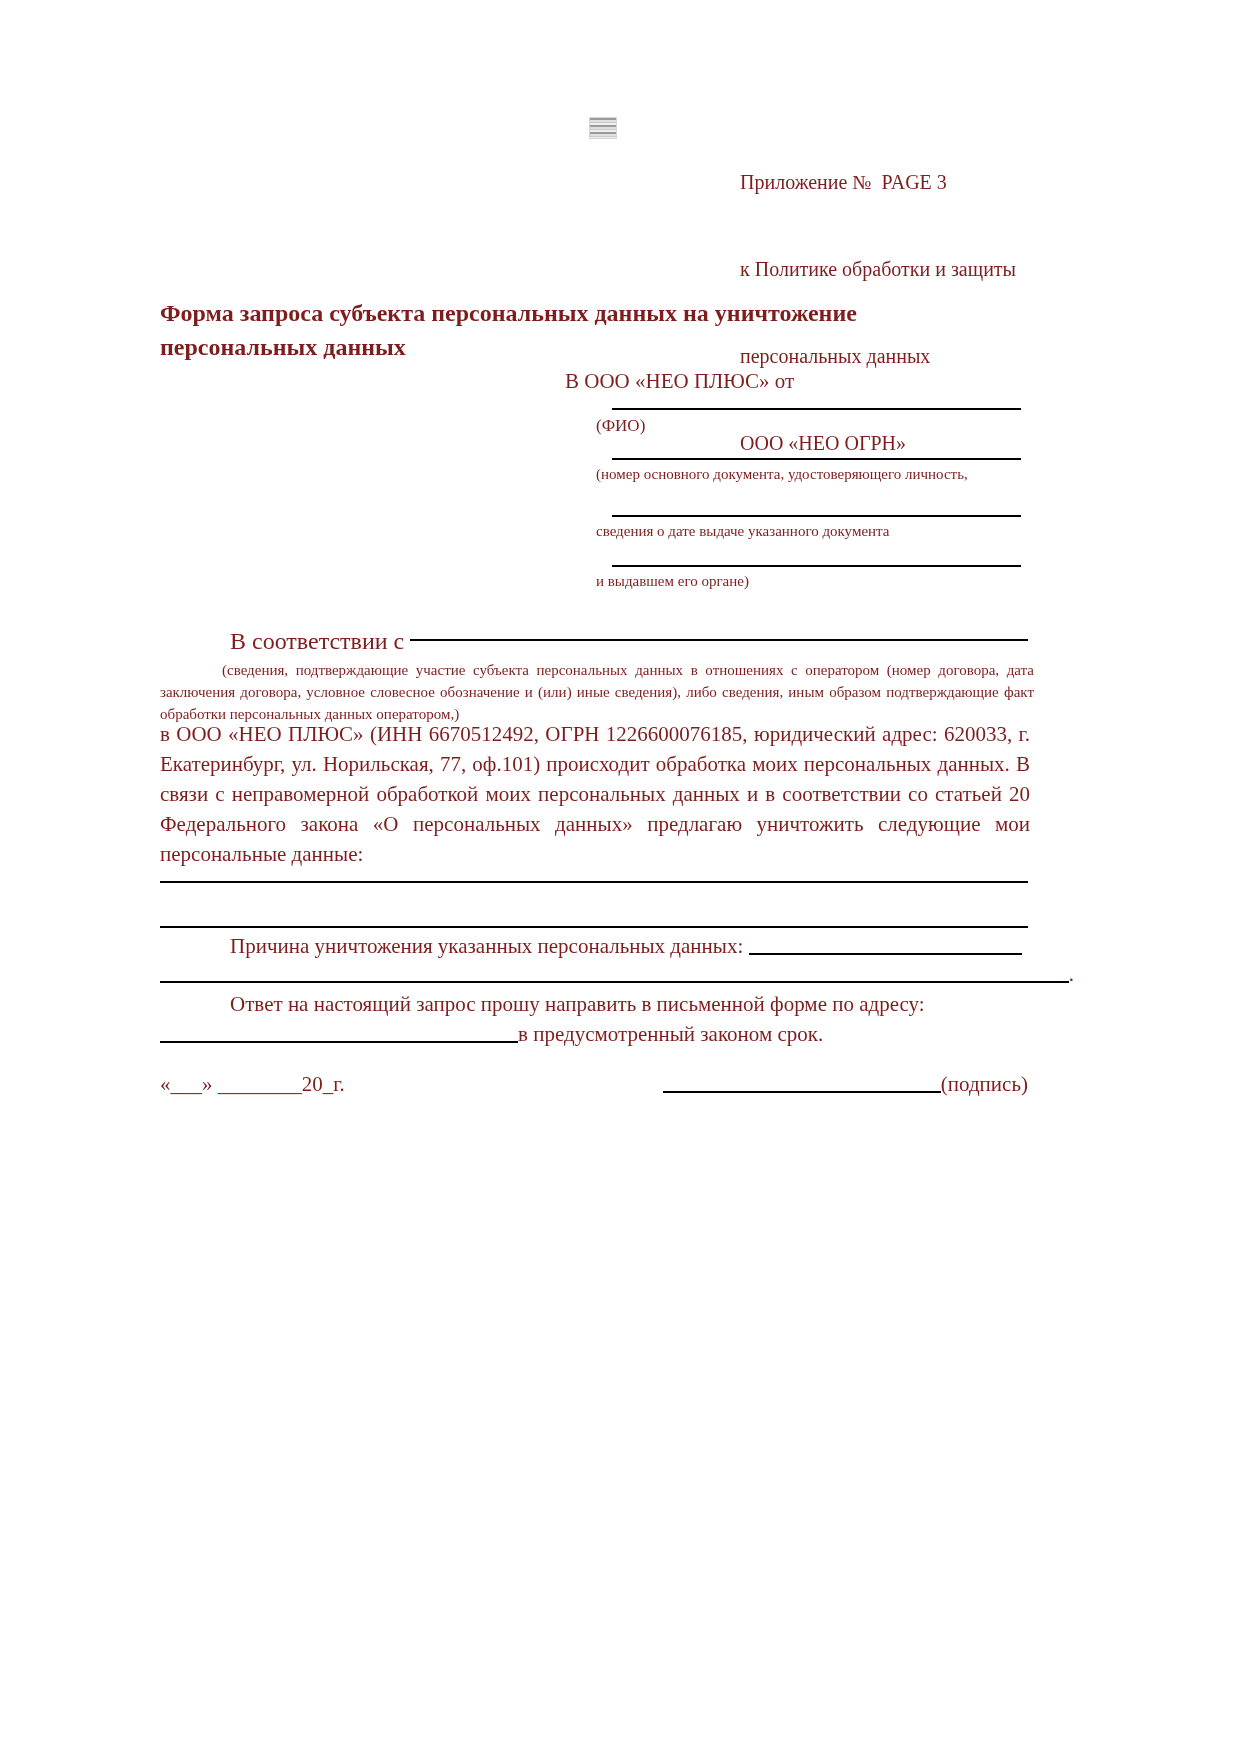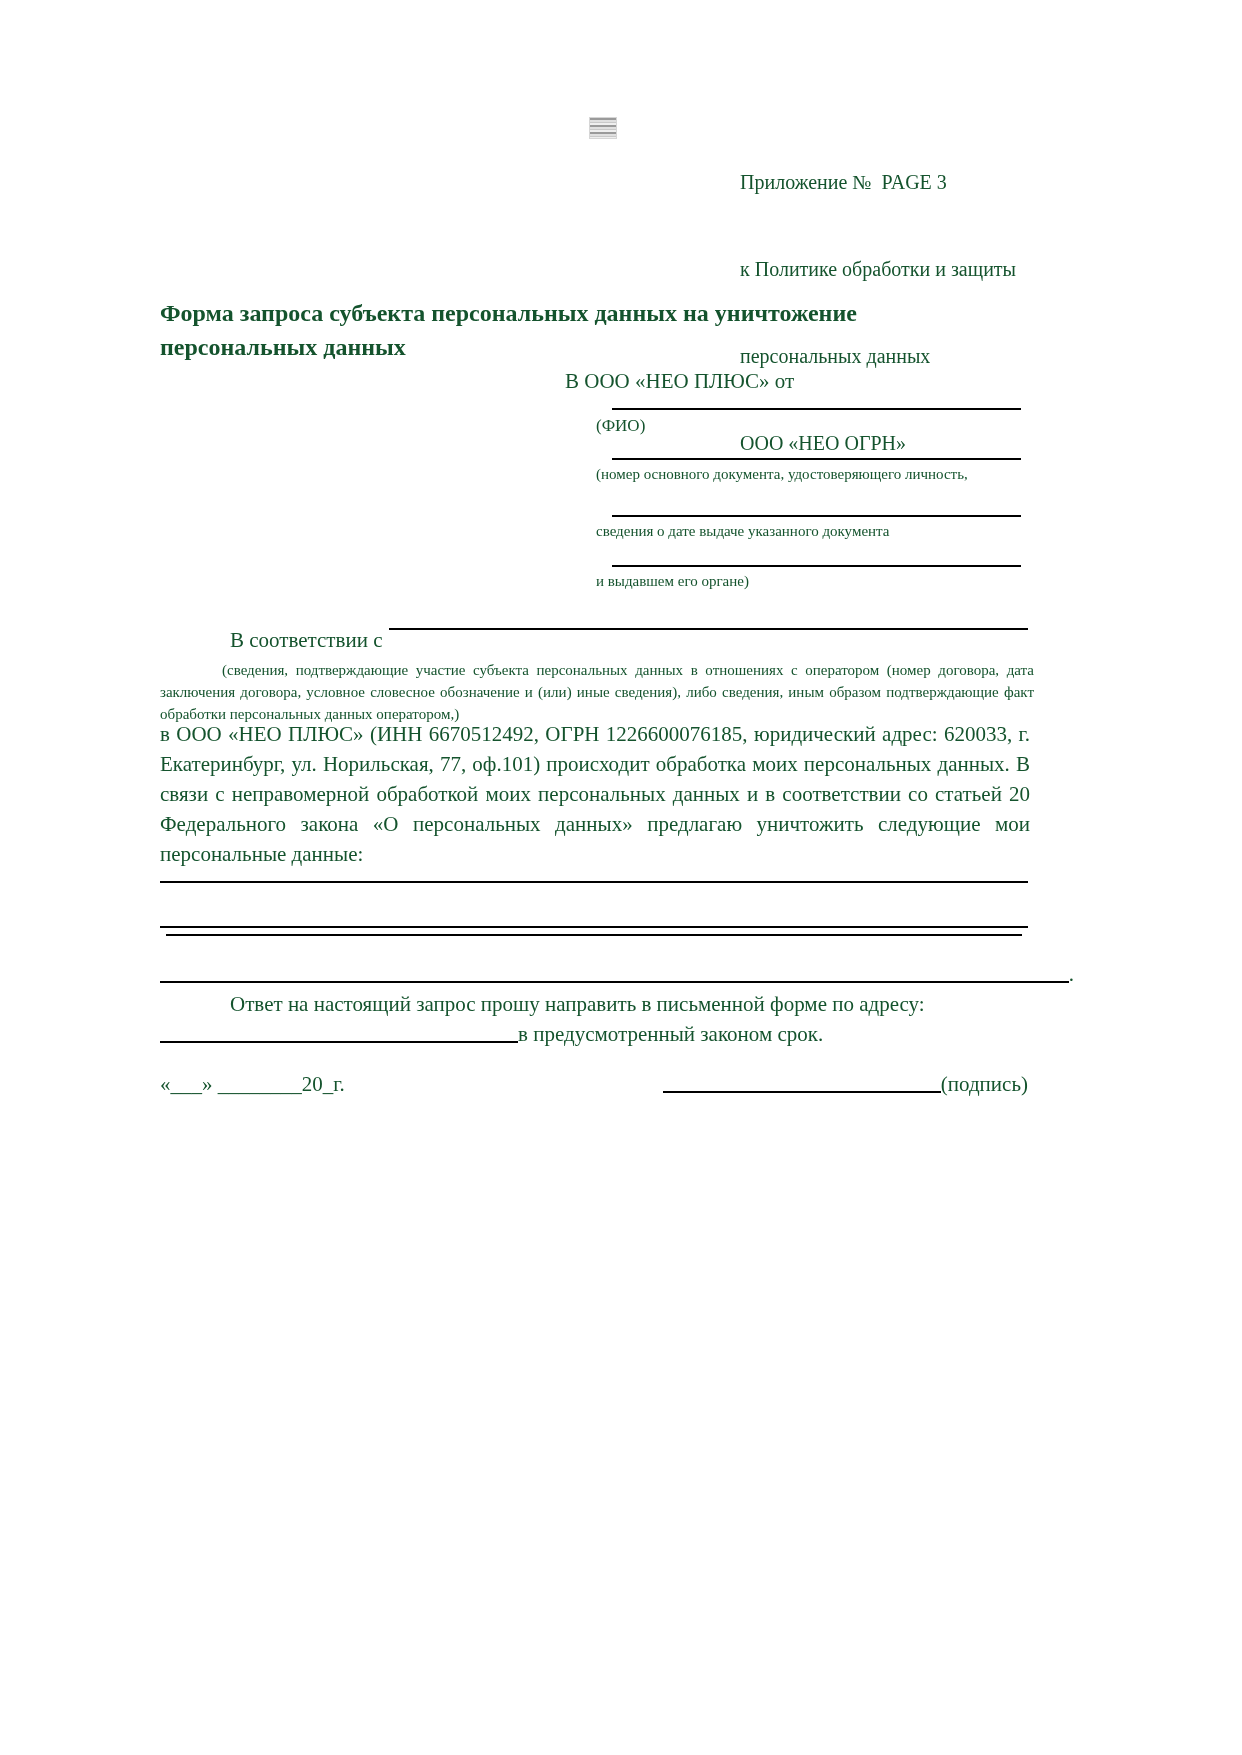--- a/index.html
+++ b/index.html
@@ -2,21 +2,21 @@
 <html><head>
 <meta charset="utf-8">
 <style>
   html,body { margin:0; padding:0; background:#e8e8e8; }
   .page {
     position:relative;
     width:1242px; height:1755px;
     margin:0 auto;
     background:#ffffff;
     font-family:"Liberation Serif","DejaVu Serif",serif;
-    color:#14532d;
+    color:#7f1d1d;
     overflow:hidden;
   }
   .abs { position:absolute; }
 
   
   .marker {
     left:590px; top:118px; width:26px; height:20px;
     background:
       repeating-linear-gradient(180deg,#9a9a9a 0 2px,#e0e0e0 2px 4px,#c9c9c9 4px 5px,#efefef 5px 7px);
     outline:1px solid #d6d6d6;
@@ -36,21 +36,21 @@
 
   .addressee { left:565px; top:369px; font-size:21px; }
 
   .fline { left:612px; width:409px; border-bottom:2px solid #000; height:0; }
   .flabel { left:596px; width:409px; text-align:left; }
   .flabel.big { font-size:17px; }
   .flabel.small { font-size:15px; }
 
   .accordance {
     left:160px; top:628px; width:868px;
-    font-size:21px; display:flex; align-items:flex-start;
+    font-size:24px; display:flex; align-items:center;
   }
   .accordance .prefix { margin-left:70px; white-space:nowrap; }
   .fill { flex:1 1 auto; border-bottom:2px solid #000; height:0; margin-bottom:4px; margin-left:6px; }
 
   .note {
     left:160px; top:659px; width:874px;
     font-size:15px; line-height:22px;
     text-align:justify; text-indent:62px;font-family:Liberation Serif, serif;
   }
 
@@ -133,20 +133,21 @@
   </div>
 
   <div class="abs note">(сведения, подтверждающие участие субъекта персональных данных в отношениях с оператором (номер договора, дата заключения договора, условное словесное обозначение и (или) иные сведения), либо сведения, иным образом подтверждающие факт обработки персональных данных оператором,)</div>
 
   <div class="abs body-par">в ООО «НЕО ПЛЮС» (ИНН 6670512492, ОГРН 1226600076185, юридический адрес: 620033, г. Екатеринбург, ул. Норильская, 77, оф.101) происходит обработка моих персональных данных. В связи с неправомерной обработкой моих персональных данных и в соответствии со статьей 20 Федерального закона «О персональных данных» предлагаю уничтожить следующие мои персональные данные:</div>
 
   <div class="abs blank" style="top:881px"></div>
   <div class="abs blank" style="top:926px"></div>
 
   <div class="abs reason">
+    <span class="prefix">Причина уничтожения указанных персональных данных:</span>
     <span class="fill"></span>
   </div>
 
   <div class="abs line-with-period">
     <span class="fill"></span>
     <span>.</span>
   </div>
 
   <div class="abs response1">Ответ на настоящий запрос прошу направить в письменной форме по адресу:</div>
 

